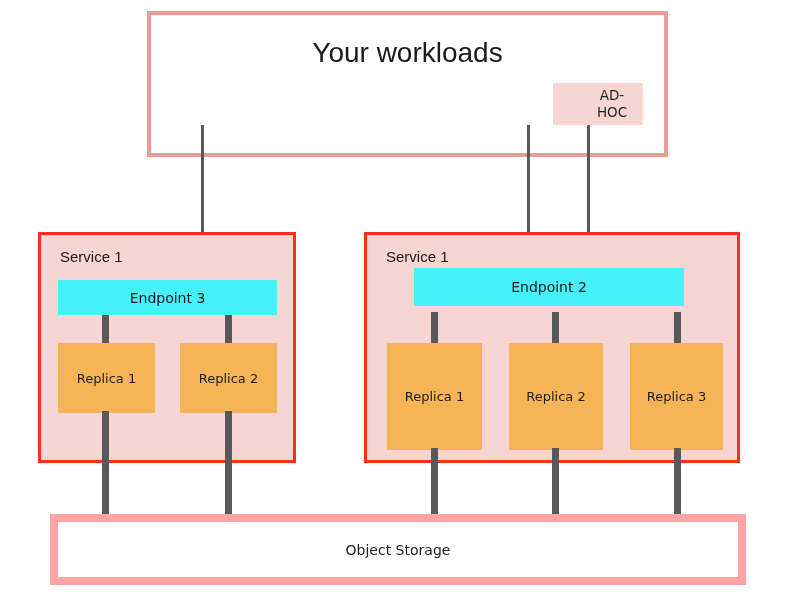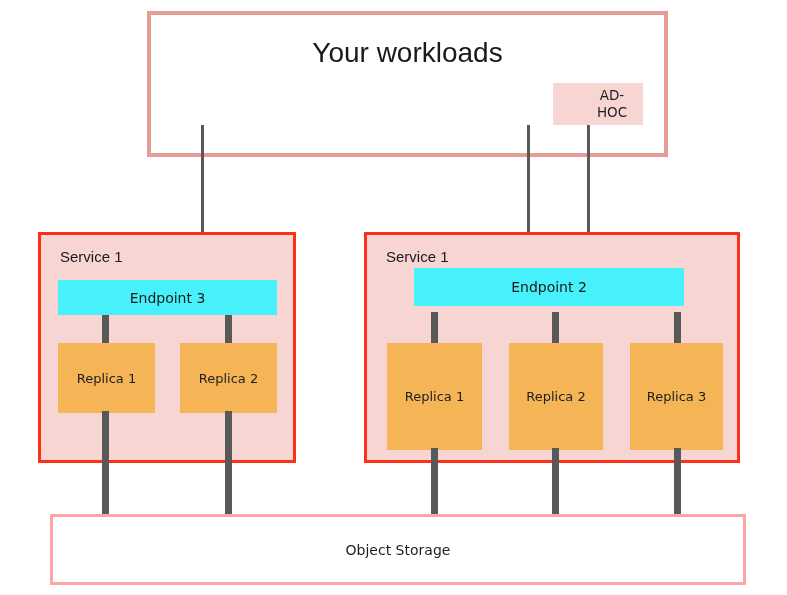--- a/index.html
+++ b/index.html
@@ -98,21 +98,21 @@
   }
 
   
   .storage-box {
     position: absolute;
     left: 50px;
     top: 514px;
     width: 696px;
     height: 71px;
     box-sizing: border-box;
-    border: 3px solid #fca5a5;
+    border: 8px solid #fca5a5;
     background: #ffffff;
     display: flex;
     align-items: center;
     justify-content: center;
     font-size: 14px;
     color: #1f1f1f;
   }
 
   
   .pipe {

